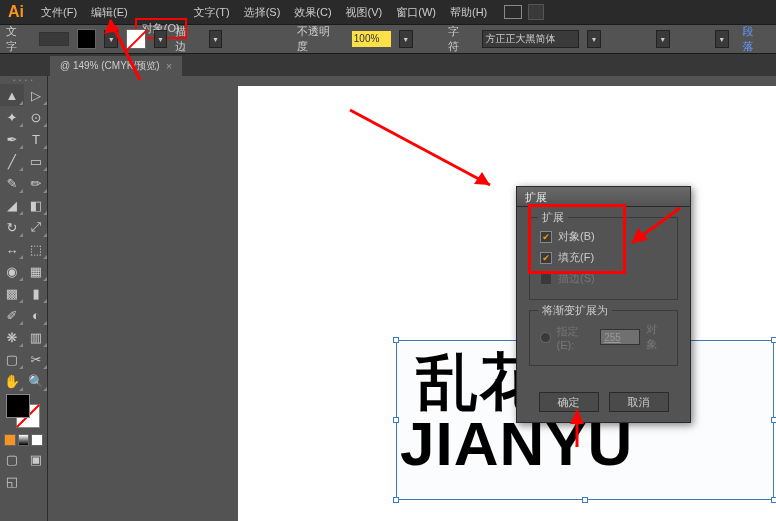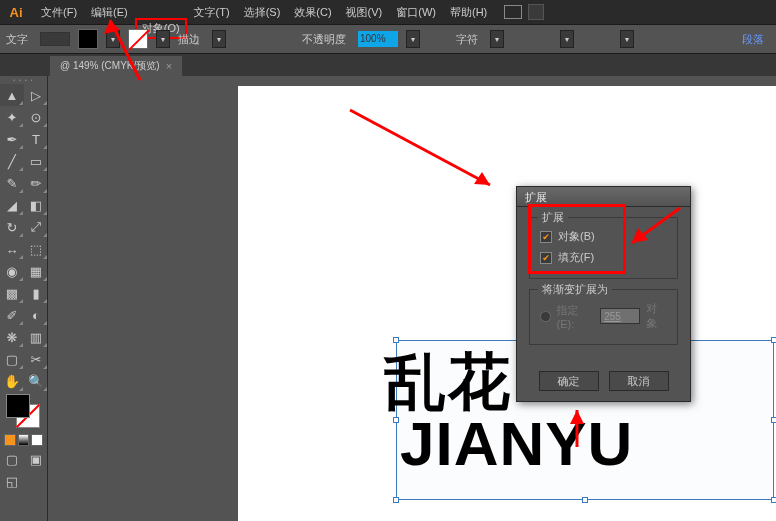--- a/index.html
+++ b/index.html
@@ -1,32 +1,32 @@
 <!DOCTYPE html>
 <html><head>
   <meta charset="utf-8">
   <style>
     * { margin: 0; padding: 0; box-sizing: border-box; }
     body { width: 776px; height: 521px; background: #535353; font-family: "Microsoft YaHei", sans-serif; font-size: 11px; color: #ccc; overflow: hidden; position: relative; }
     
     .menubar { height: 24px; background: #2a2a2a; display: flex; align-items: center; padding: 0 4px; gap: 0; }
-    .app-logo { width: 24px; height: 18px; background: #2a2a2a; color: #f7931e; font-weight: bold; font-size: 13px; display: flex; align-items: center; justify-content: center; margin-right: 6px; }
+    .app-logo { width: 24px; height: 18px; background: #2a2a2a; color: #f7931e; font-weight: bold; font-size: 16px; display: flex; align-items: center; justify-content: center; margin-right: 6px; }
     .menu-item { padding: 3px 7px; color: #ccc; cursor: pointer; font-size: 11px; }
     .menu-highlighted { border: 2px solid #ff0000; padding: 1px 5px; margin-top: 32px; }
     .menu-extras { margin-left: 10px; display: flex; gap: 6px; align-items: center; }
     .menu-icon { width: 16px; height: 16px; border: 1px solid #555; background: #3a3a3a; }
     .screen-icon { width: 18px; height: 14px; border: 1px solid #888; }
     
     .optbar { height: 30px; background: #535353; border-top: 1px solid #1a1a1a; border-bottom: 1px solid #1a1a1a; display: flex; align-items: center; padding: 10px 6px; gap: 8px; }
     .opt-label { color: #ccc; font-size: 11px; margin-right: 4px; }
     .opt-dropdown { width: 30px; height: 14px; border: 1px solid #333; background: #3a3a3a; display: inline-block; }
     .fill-box { width: 20px; height: 20px; background: #000; border: 1px solid #666; }
     .stroke-box { width: 20px; height: 20px; background: #fff; border: 1px solid #666; position: relative; }
     .stroke-box::after { content: ''; position: absolute; width: 28px; height: 2px; background: #ff0000; transform: rotate(-45deg); top: 9px; left: -4px; }
-    .opt-field { background: #0ea5e9; color: #333; width: 40px; height: 16px; font-size: 10px; padding: 0 2px; display: inline-block; line-height: 16px; }
+    .opt-field { background: #fde047; color: #333; width: 40px; height: 16px; font-size: 10px; padding: 0 2px; display: inline-block; line-height: 16px; }
     .font-select { width: 100px; height: 18px; background: #3a3a3a; border: 1px solid #222; color: #ccc; font-size: 10px; padding: 0 3px; display: flex; align-items: center; }
     .dropdown-arrow { width: 14px; height: 18px; background: #3a3a3a; border: 1px solid #222; display: inline-flex; align-items: center; justify-content: center; }
     .dropdown-arrow::after { content: '▾'; font-size: 8px; color: #ccc; }
     .extra-link { color: #6699ff; font-size: 11px; margin-left: auto; padding: 0 6px; }
     
     .tabbar { height: 22px; background: #373737; display: flex; align-items: flex-end; padding-left: 50px; }
     .doc-tab { height: 20px; background: #535353; padding: 3px 10px; color: #ccc; font-size: 10px; display: flex; align-items: center; gap: 6px; }
     .tab-close { font-size: 11px; color: #999; }
     
     .workspace { position: absolute; top: 76px; left: 48px; right: 0; bottom: 0; background: #535353; }
@@ -64,21 +64,21 @@
     .dlg-buttons { display: flex; justify-content: center; gap: 10px; padding: 6px 0 10px; }
     .dlg-btn { width: 60px; height: 20px; background: #4a4a4a; border: 1px solid #2a2a2a; color: #ccc; font-size: 11px; cursor: pointer; }
     
     .red-box-1 { position: absolute; border: 3px solid #ff0000; top: 204px; left: 528px; width: 98px; height: 70px; z-index: 20; pointer-events: none; }
     .red-arrow { position: absolute; z-index: 15; pointer-events: none; }
     
     .sel-box { position: absolute; border: 1px solid #3a7abd; background: rgba(180,200,230,0.05); }
     .sel-handle { position: absolute; width: 6px; height: 6px; background: #fff; border: 1px solid #3a7abd; }
     
     .text-art { position: absolute; font-weight: 900; color: #000; font-family: "Microsoft YaHei", Arial, sans-serif; }
-    .txt-cn { top: 340px; left: 384px; font-size: 62px; letter-spacing: 2px; }
+    .txt-cn { top: 340px; left: 416px; font-size: 62px; letter-spacing: 2px; }
     .txt-en { top: 408px; left: 400px; font-size: 62px; font-family: Arial, sans-serif; letter-spacing: 1px; }
   </style>
 </head>
 <body>
 
 <div class="menubar">
   <div class="app-logo">Ai</div>
   <div class="menu-item">文件(F)</div>
   <div class="menu-item">编辑(E)</div>
   <div class="menu-item menu-highlighted">对象(O)</div>
@@ -102,20 +102,21 @@
   <div class="stroke-box"></div>
   <span class="dropdown-arrow"></span>
   <span class="opt-label">描边</span>
   <span class="dropdown-arrow"></span>
   <span style="width:60px"></span>
   <span class="opt-label">不透明度</span>
   <span class="opt-field">100%</span>
   <span class="dropdown-arrow"></span>
   <span style="width:20px"></span>
   <span class="opt-label">字符</span>
+  <div class="font-select">方正正大黑简体</div>
   <span class="dropdown-arrow"></span>
   <span style="width:40px"></span>
   <span class="dropdown-arrow"></span>
   <span style="width:30px"></span>
   <span class="dropdown-arrow"></span>
   <span class="extra-link">段落</span>
 </div>
 
 <div class="tabbar">
   <div class="doc-tab">
@@ -196,20 +197,24 @@
     <div class="group">
       <div class="group-title">扩展</div>
       <div class="chk-row">
         <span class="chk">✔</span>
         <span>对象(B)</span>
       </div>
       <div class="chk-row">
         <span class="chk">✔</span>
         <span>填充(F)</span>
       </div>
+      <div class="chk-row disabled">
+        <span class="chk disabled"></span>
+        <span>描边(S)</span>
+      </div>
     </div>
     <div class="group">
       <div class="group-title">将渐变扩展为</div>
       <div class="chk-row disabled">
         <span class="radio"></span>
         <span>指定(E):</span>
         <input class="num-input disabled" value="255" style="">
         <span>对象</span>
       </div>
     </div>

